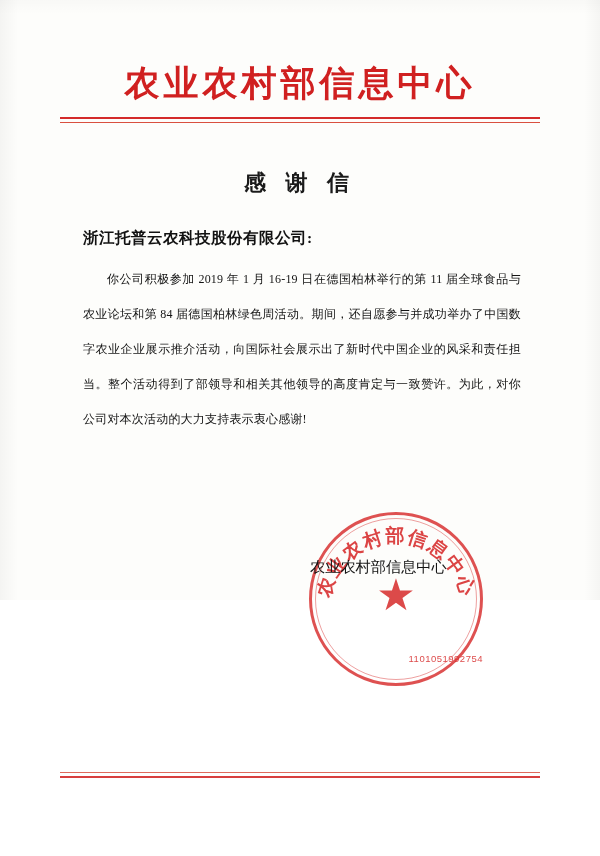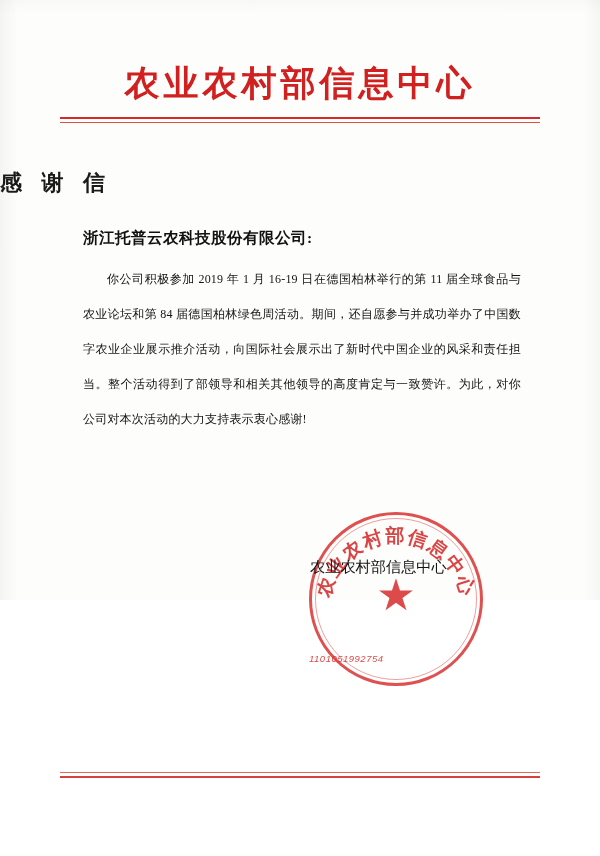--- a/index.html
+++ b/index.html
@@ -57,21 +57,21 @@
     margin-top: 3px;
     height: 1px;
     background: #d9503f;
   }
 
   .doc-title {
     position: absolute;
     top: 168px;
     left: 0;
     right: 0;
-    text-align: left;
+    text-align: center;
     font-size: 22px;
     font-weight: 700;
     letter-spacing: 7px;
     color: #1a1a1a;
     font-family: "Liberation Serif", "DejaVu Serif", serif;
   }
 
   .salutation {
     position: absolute;
     top: 228px;
@@ -139,27 +139,26 @@
     font-size: 19px;
     font-weight: 700;
     letter-spacing: 2px;
     opacity: 0.88;
   }
   .seal-code {
     position: absolute;
     left: 0;
     right: 0;
     bottom: 22px;
-    text-align: left;
+    text-align: right;
     color: #d72b2b;
     font-size: 9.5px;
     font-family: "Liberation Sans", sans-serif;
     letter-spacing: 0.5px;
     opacity: 0.85;
-    font-style: italic;
   }
 
   .signature {
     position: absolute;
     left: 310px;
     top: 550px;
     width: 210px;
     text-align: left;
     color: #151515;
     font-size: 15.2px;

